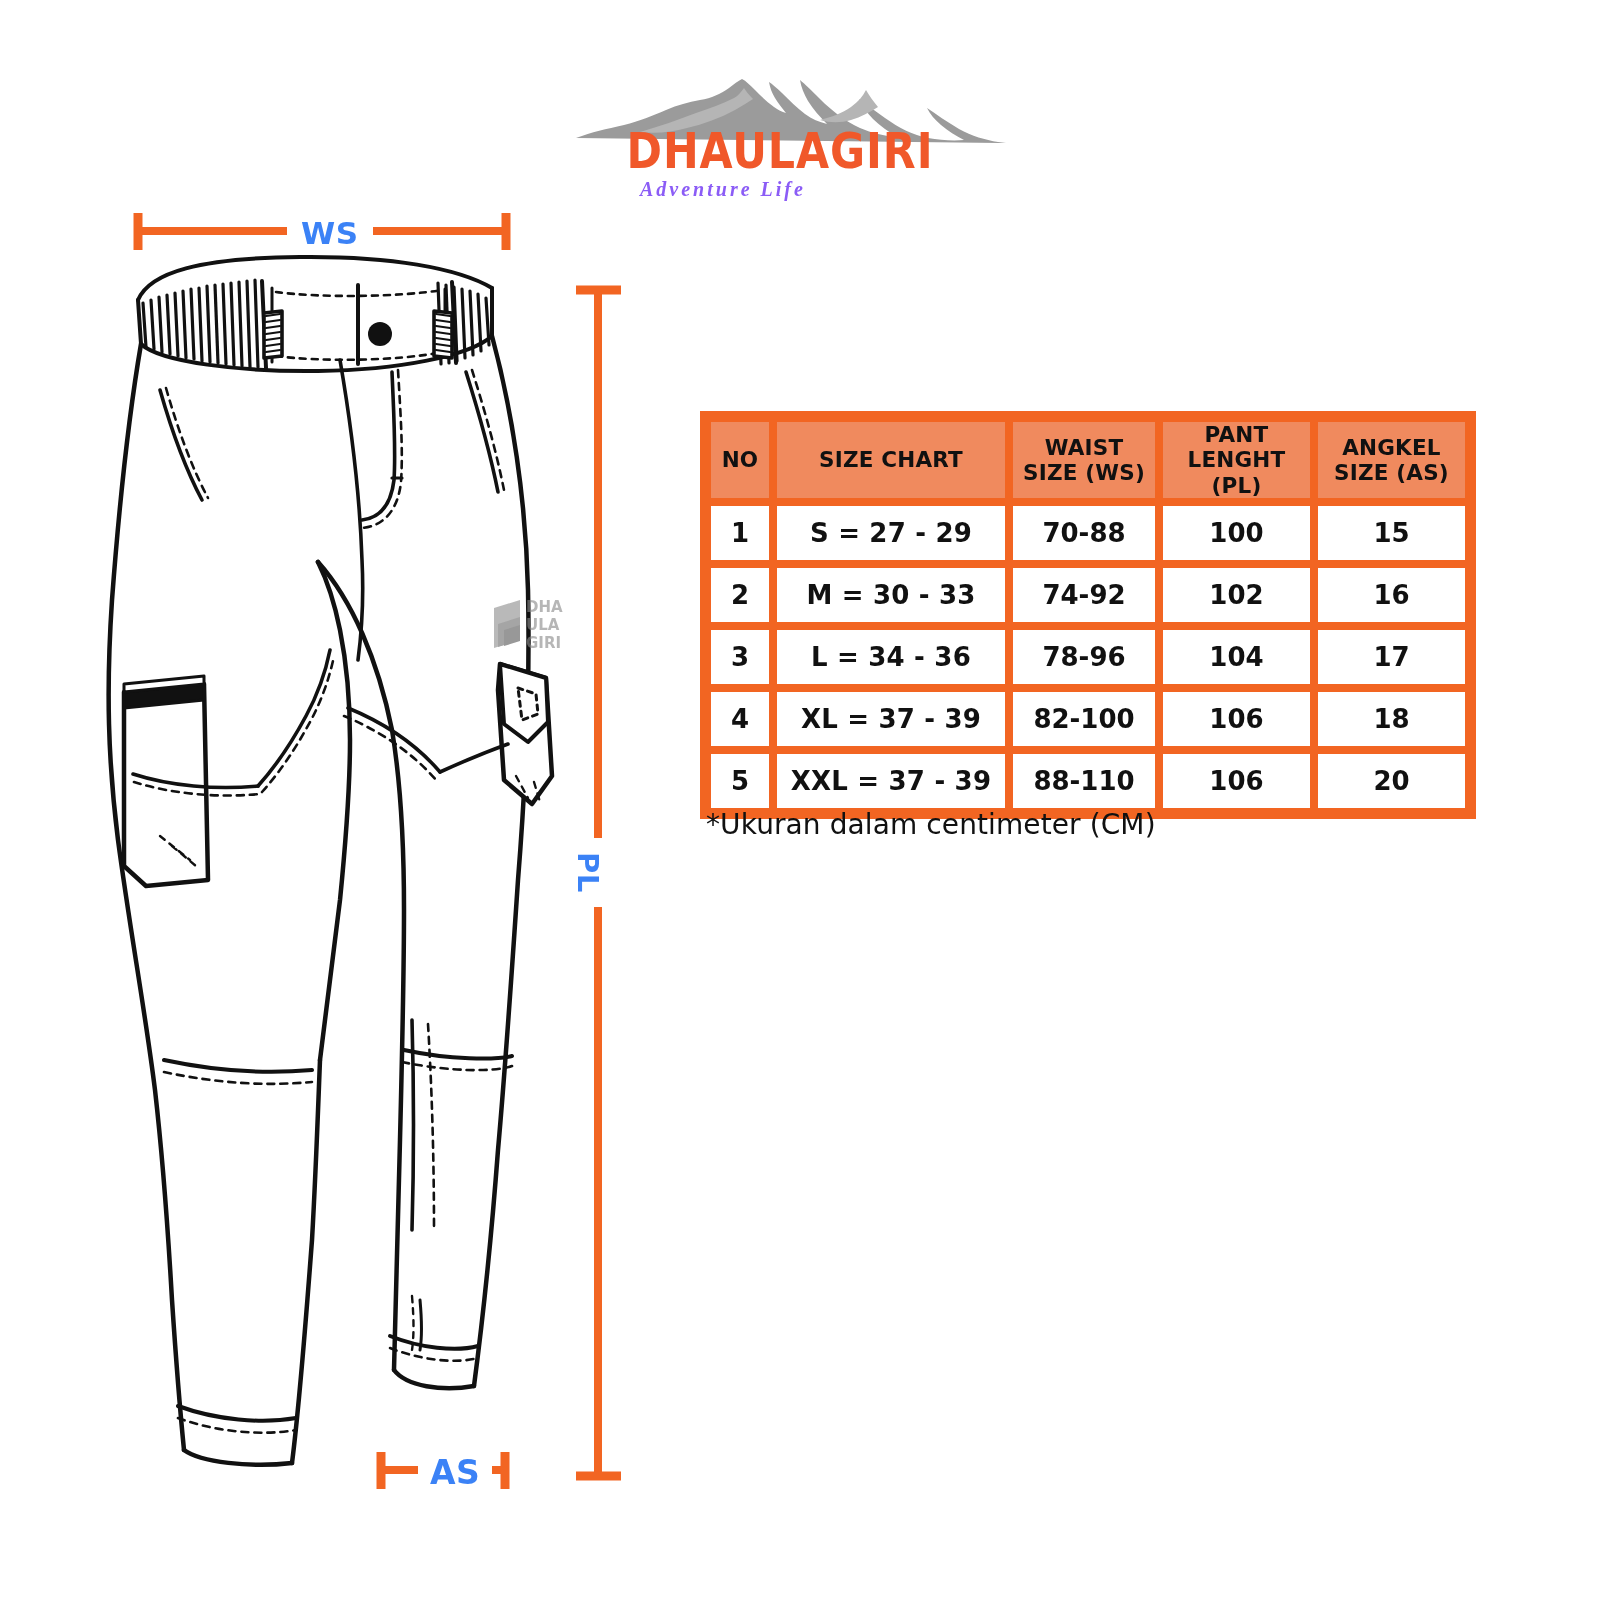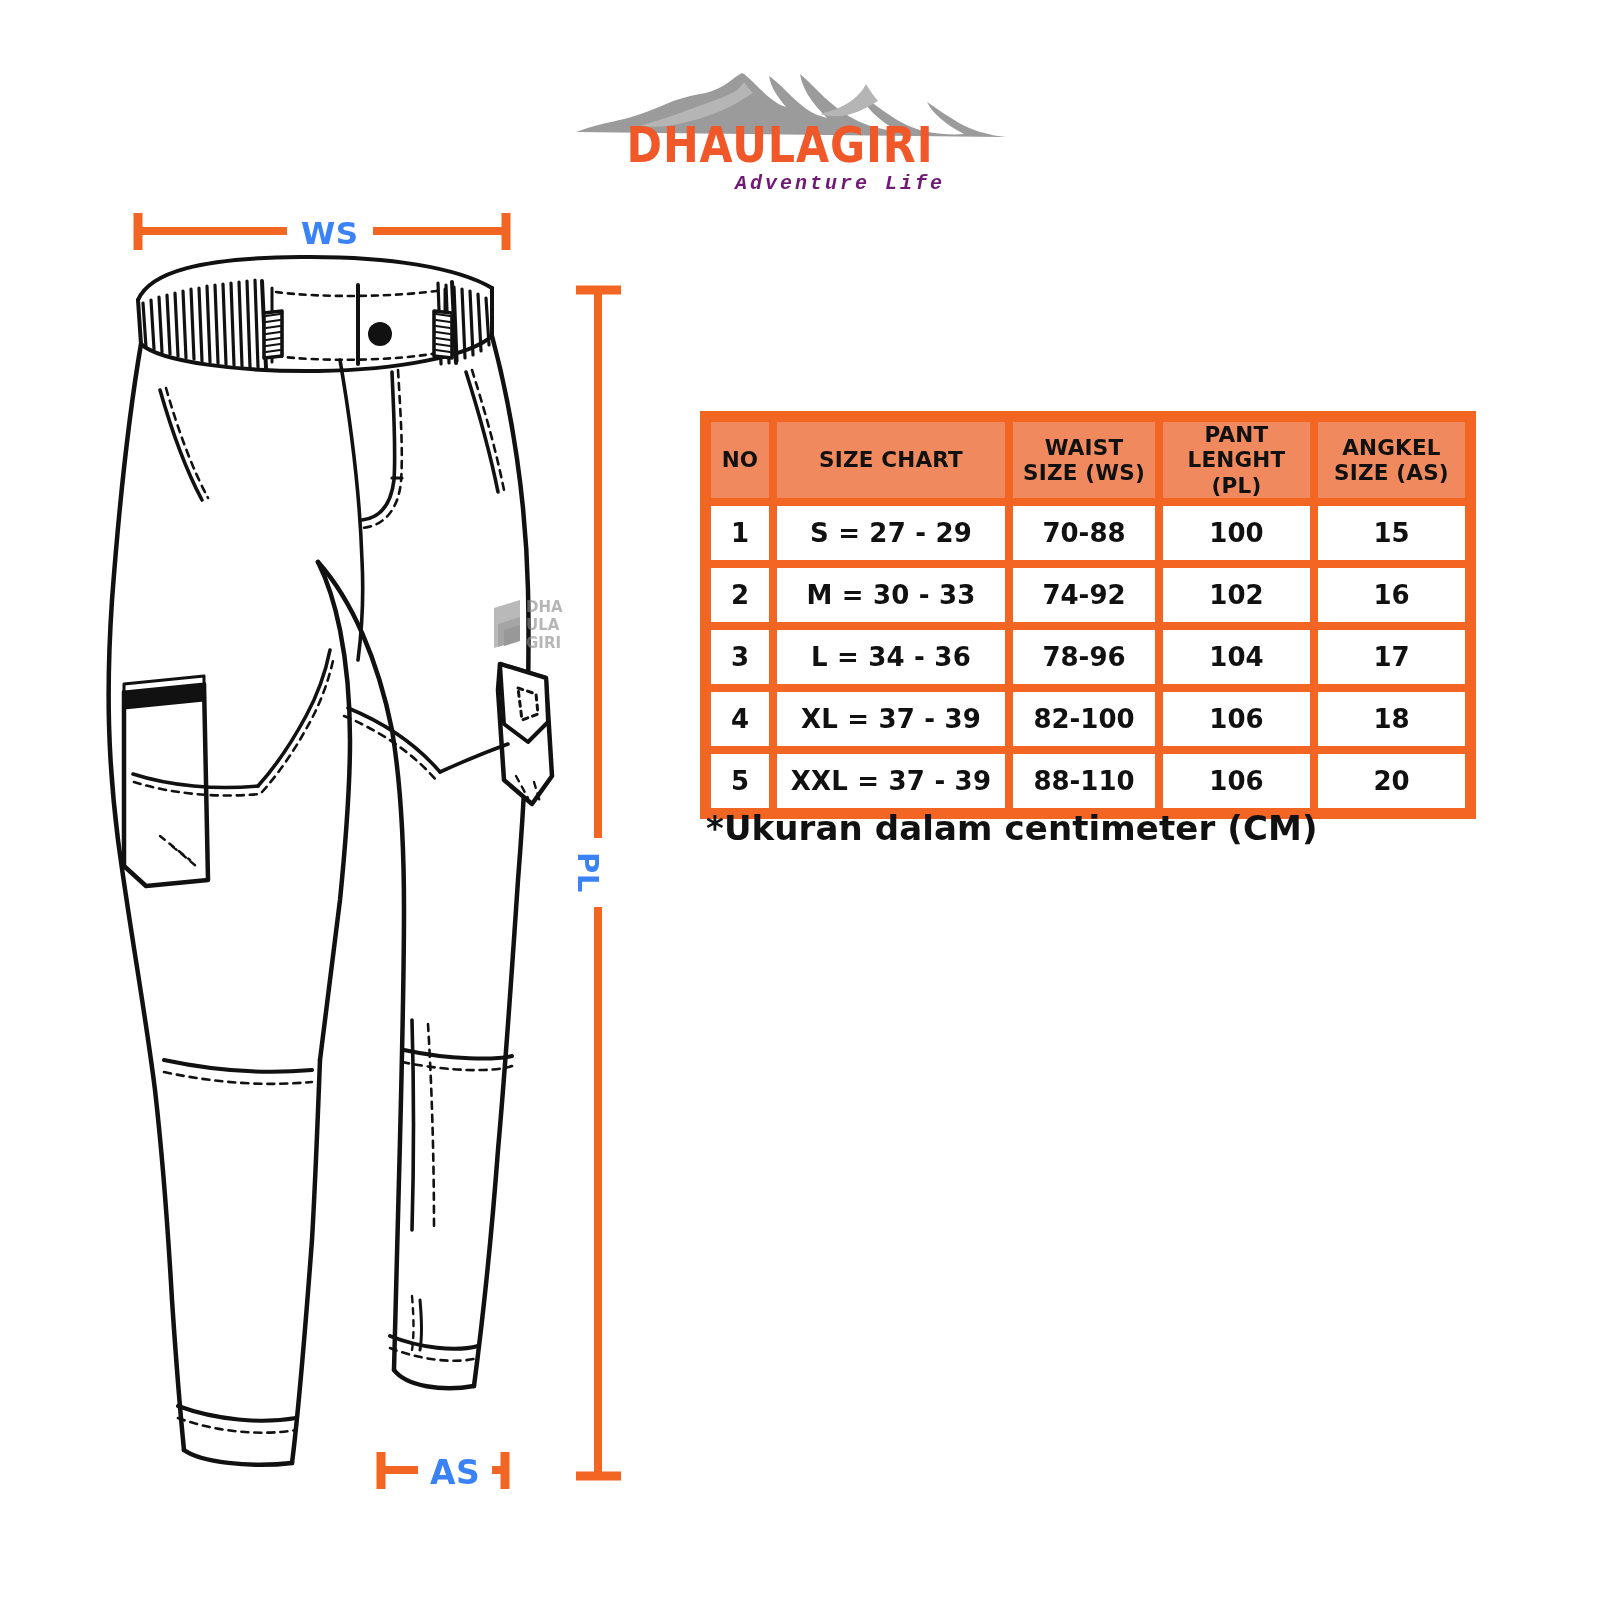--- a/index.html
+++ b/index.html
@@ -12,45 +12,45 @@
   }
   #page {
     position: relative;
     width: 1600px; height: 1600px;
     background: #ffffff;
   }
 
   
   #logo-block {
     position: absolute;
-    left: 520px; top: 66px;
+    left: 520px; top: 72px;
     width: 520px; height: 120px;
   }
   #logo-mountain { position: absolute; left: 0; top: 0; width: 520px; height: 72px; }
   #logo-wordmark {
     position: absolute; left: 0; top: 54px; width: 520px;
     text-align: center;
     font-family: "DejaVu Sans", sans-serif;
     font-weight: 700;
     font-size: 50px;
     letter-spacing: 1px;
     color: #F0582A;
     line-height: 1;
     font-stretch: condensed;
     transform: scaleX(0.95);
   }
   #logo-tagline {
     position: absolute; left: 0; top: 106px; width: 520px;
-    text-align: center;
-    font-family: Liberation Mono, monospace;
+    text-align: left;
+    font-family: Liberation Serif, serif;
     font-style: italic;
     font-weight: 700;
     font-size: 20px;
     letter-spacing: 3px;
-    color: #701a75;
+    color: #8b5cf6;
     padding-left: 120px;
   }
 
   
   #diagram { position: absolute; left: 0; top: 0; width: 680px; height: 1600px; }
 
   
   .dim-label {
     position: absolute;
     font-family: "DejaVu Sans", sans-serif;
@@ -109,22 +109,22 @@
   th.h-no    { width: 66px; }
   th.h-size  { width: 236px; }
   th.h-waist { width: 150px; }
   th.h-pl    { width: 155px; }
   th.h-as    { width: 155px; }
 
   #footnote {
     position: absolute;
     left: 706px; top: 808px;
     font-family: "DejaVu Sans", sans-serif;
-    font-weight: 700;
-    font-size: 34px;
+    font-weight: 400;
+    font-size: 28px;
     color: #111;
     letter-spacing: 0.1px;
   }
 </style>
 </head>
 <body>
 
 <div id="page">
 
   <div id="logo-block">

